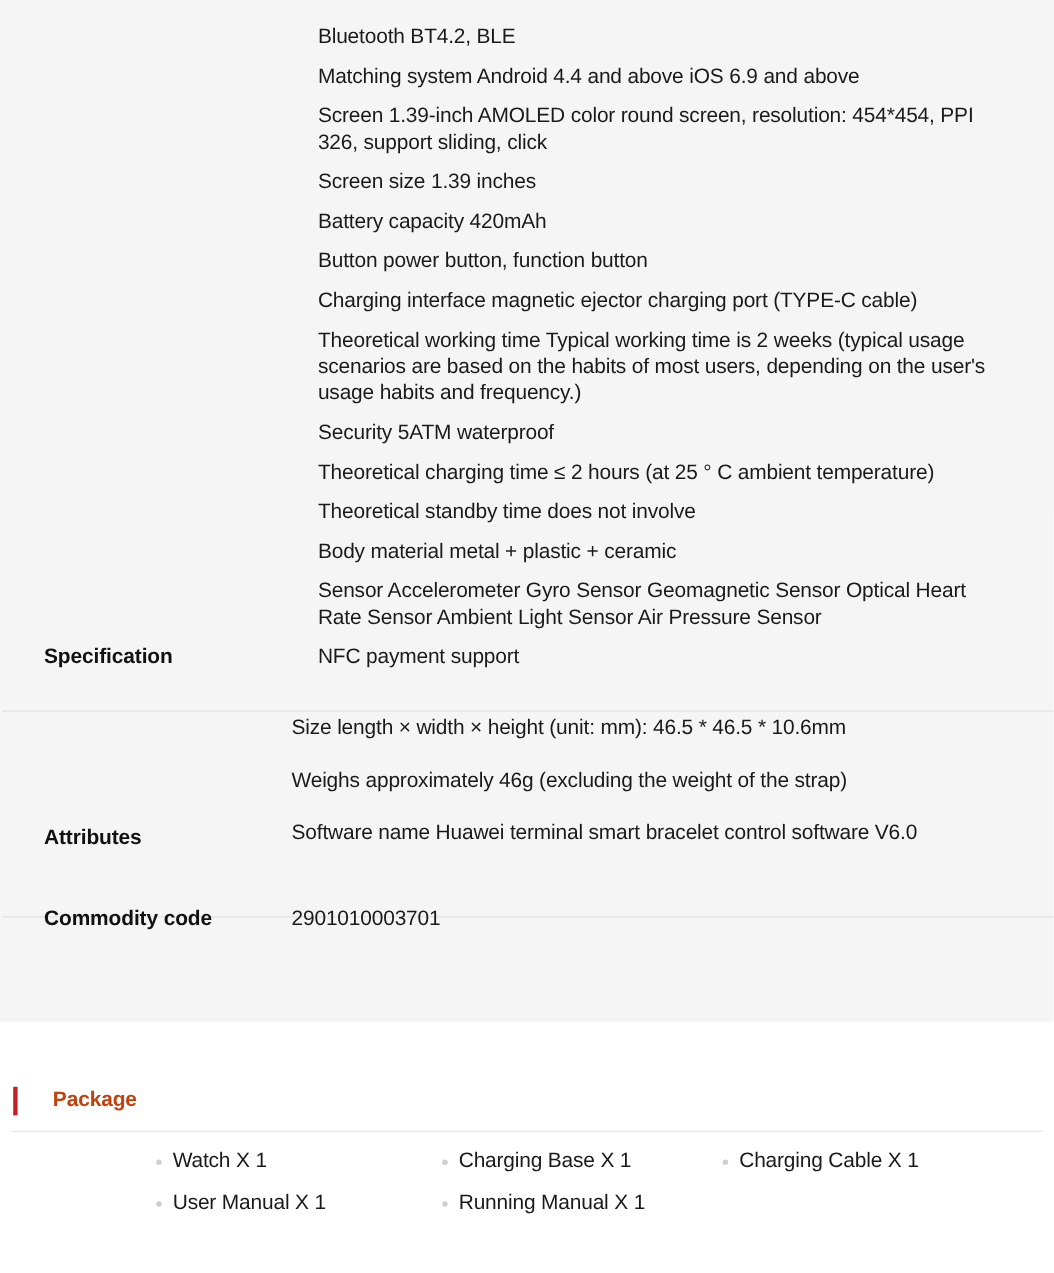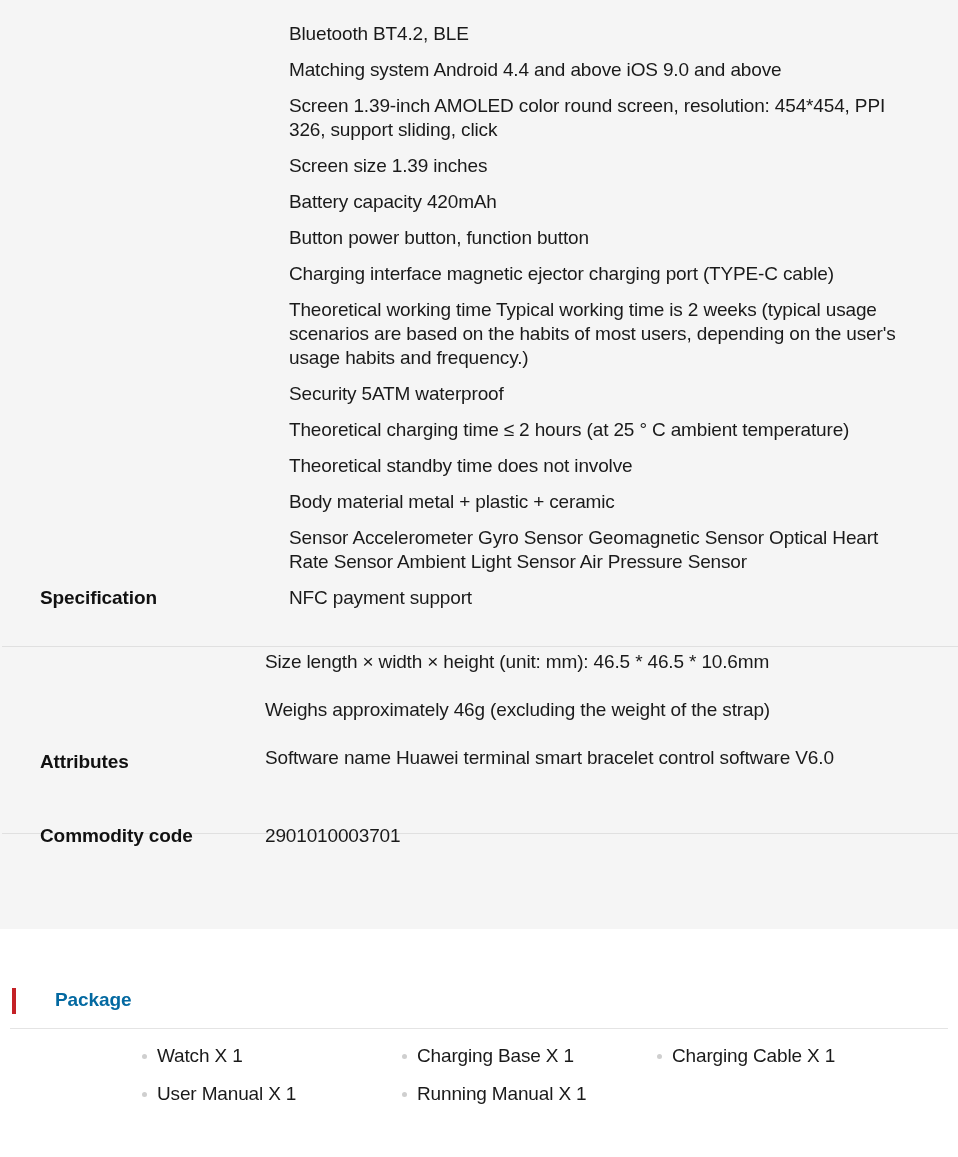--- a/index.html
+++ b/index.html
@@ -100,25 +100,25 @@
     position: absolute;
     left: 12px;
     top: 59px;
     width: 4px;
     height: 26px;
     background: #c42126;
   }
 
   .package-title {
     position: absolute;
-    left: 55px;
+    left: 48px;
     top: 60px;
     font-size: 19px;
     font-weight: bold;
-    color: #0369a1;
+    color: #c2410c;
     letter-spacing: -0.1px;
   }
 
   .package-divider {
     position: absolute;
     left: 10px;
     top: 99px;
     width: 938px;
     height: 1px;
     background: #e4e4e4;
@@ -166,21 +166,21 @@
 <body>
 
 <div id="page">
 
   <div class="param-panel">
 
     <div class="param-section" id="spec-section">
       <div class="param-label">Specification</div>
       <div class="param-values">
         <div class="param-item">Bluetooth BT4.2, BLE</div>
-        <div class="param-item">Matching system Android 4.4 and above iOS 9.0 and above</div>
+        <div class="param-item">Matching system Android 4.4 and above iOS 6.9 and above</div>
         <div class="param-item">Screen 1.39-inch AMOLED color round screen, resolution: 454*454, PPI 326, support sliding, click</div>
         <div class="param-item">Screen size 1.39 inches</div>
         <div class="param-item">Battery capacity 420mAh</div>
         <div class="param-item">Button power button, function button</div>
         <div class="param-item">Charging interface magnetic ejector charging port (TYPE-C cable)</div>
         <div class="param-item">Theoretical working time Typical working time is 2 weeks (typical usage scenarios are based on the habits of most users, depending on the user's usage habits and frequency.)</div>
         <div class="param-item">Security 5ATM waterproof</div>
         <div class="param-item">Theoretical charging time ≤ 2 hours (at 25 ° C ambient temperature)</div>
         <div class="param-item">Theoretical standby time does not involve</div>
         <div class="param-item">Body material metal + plastic + ceramic</div>

